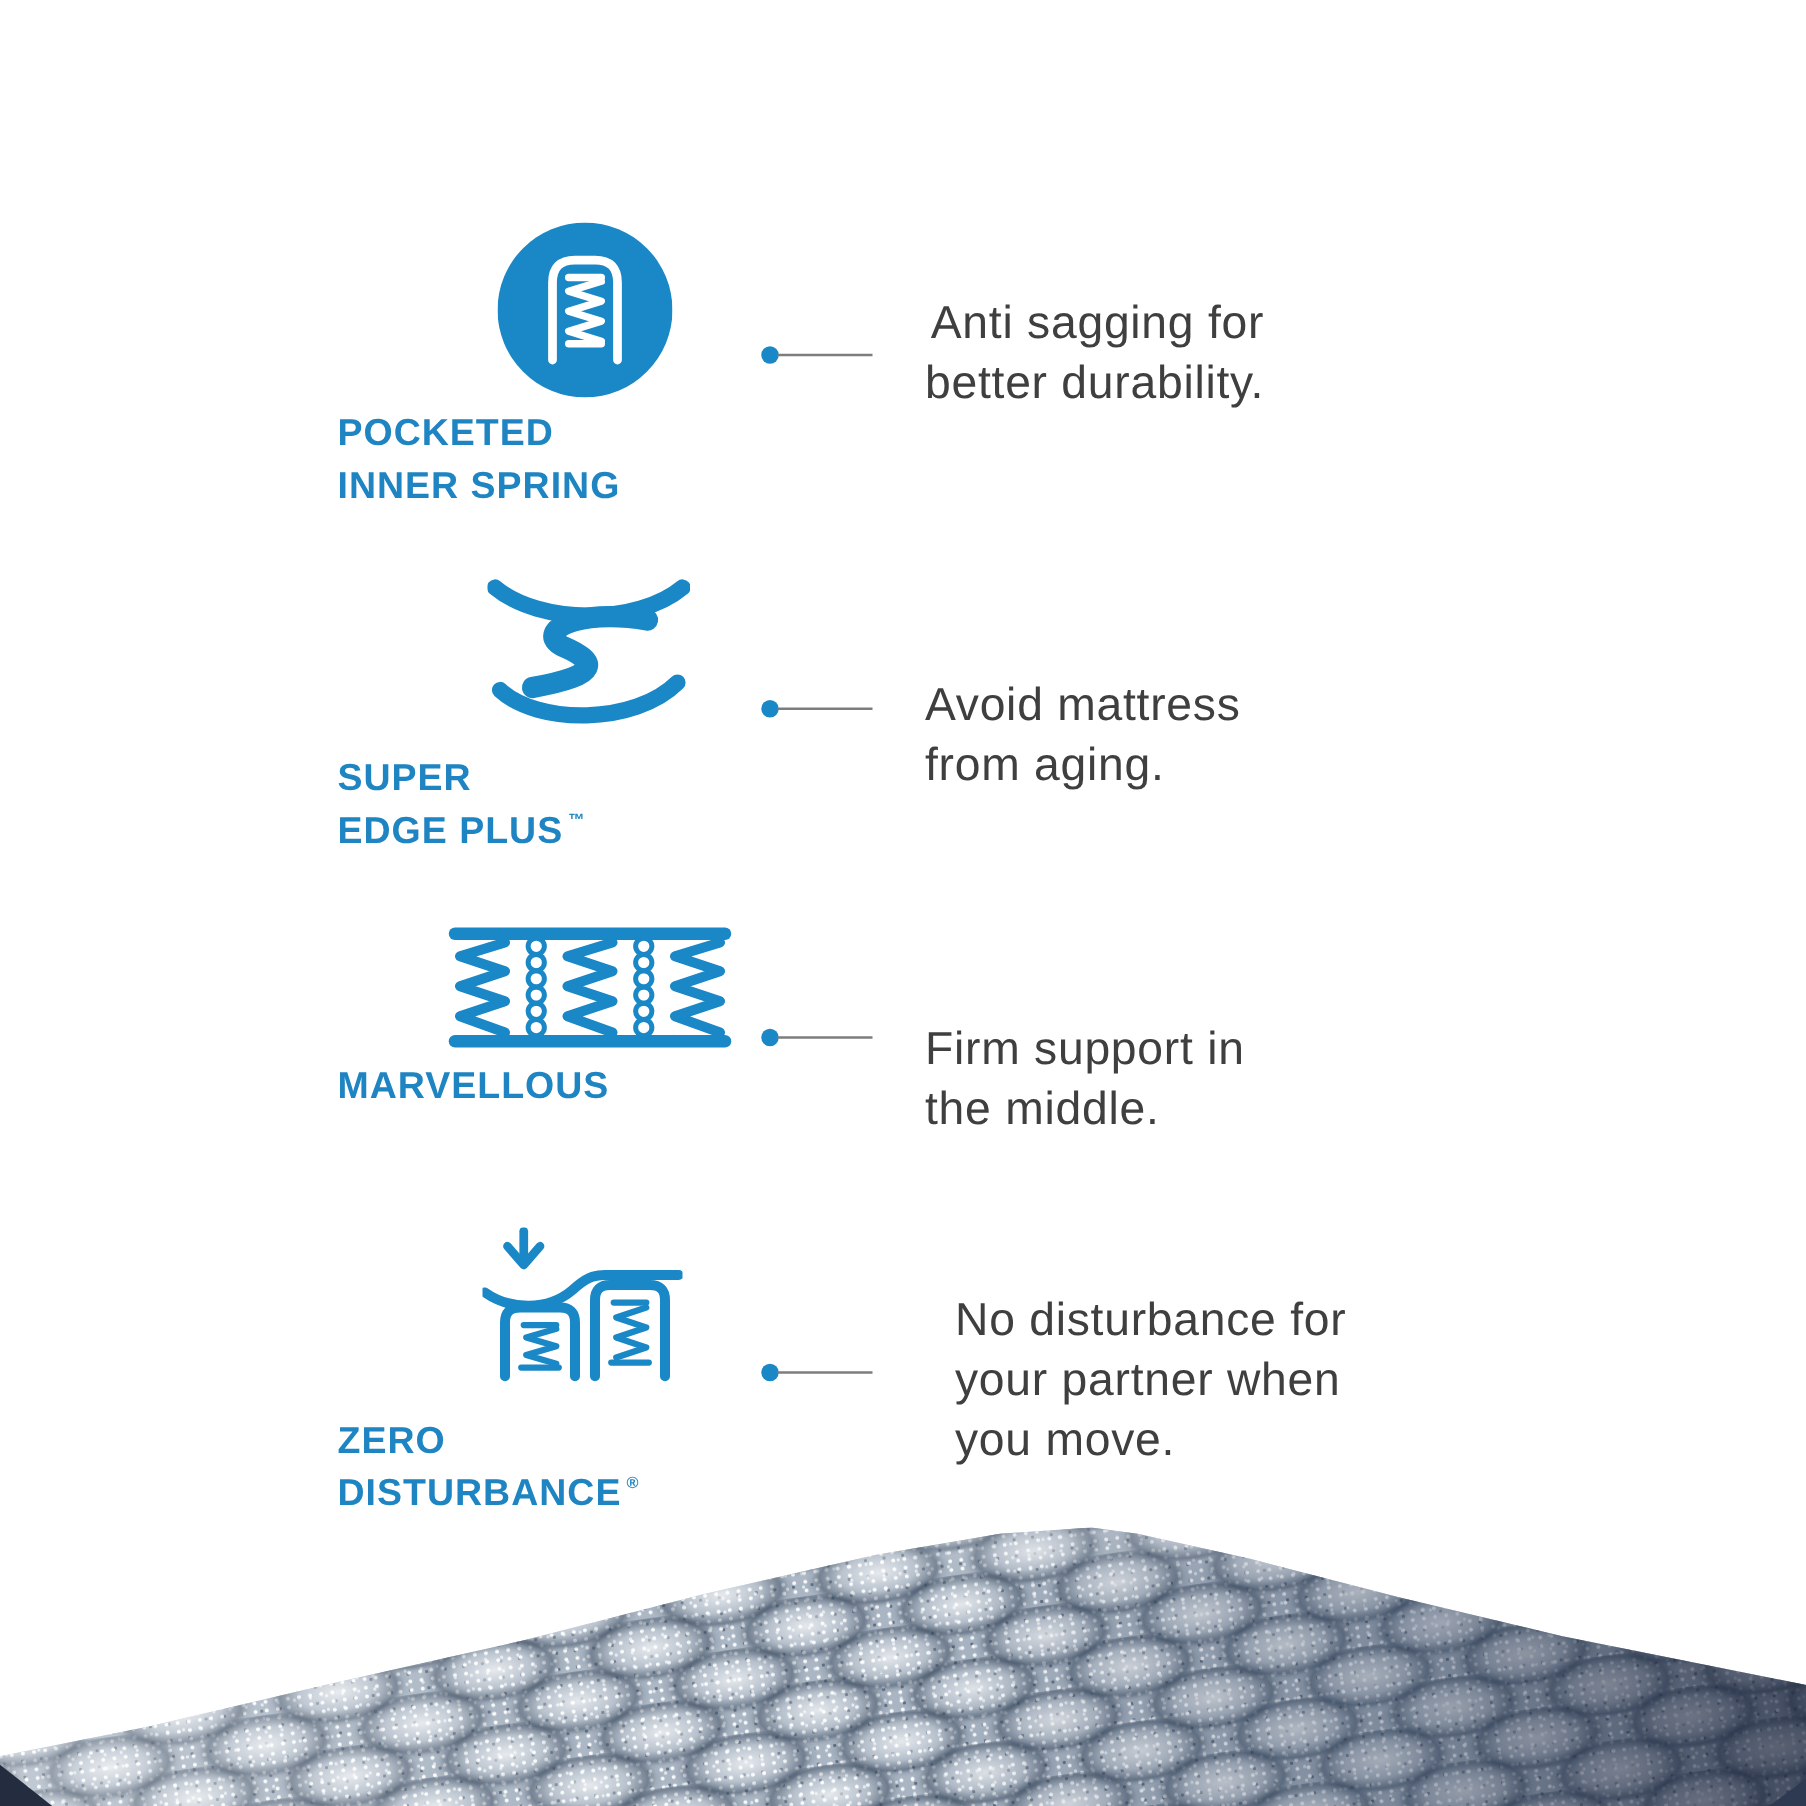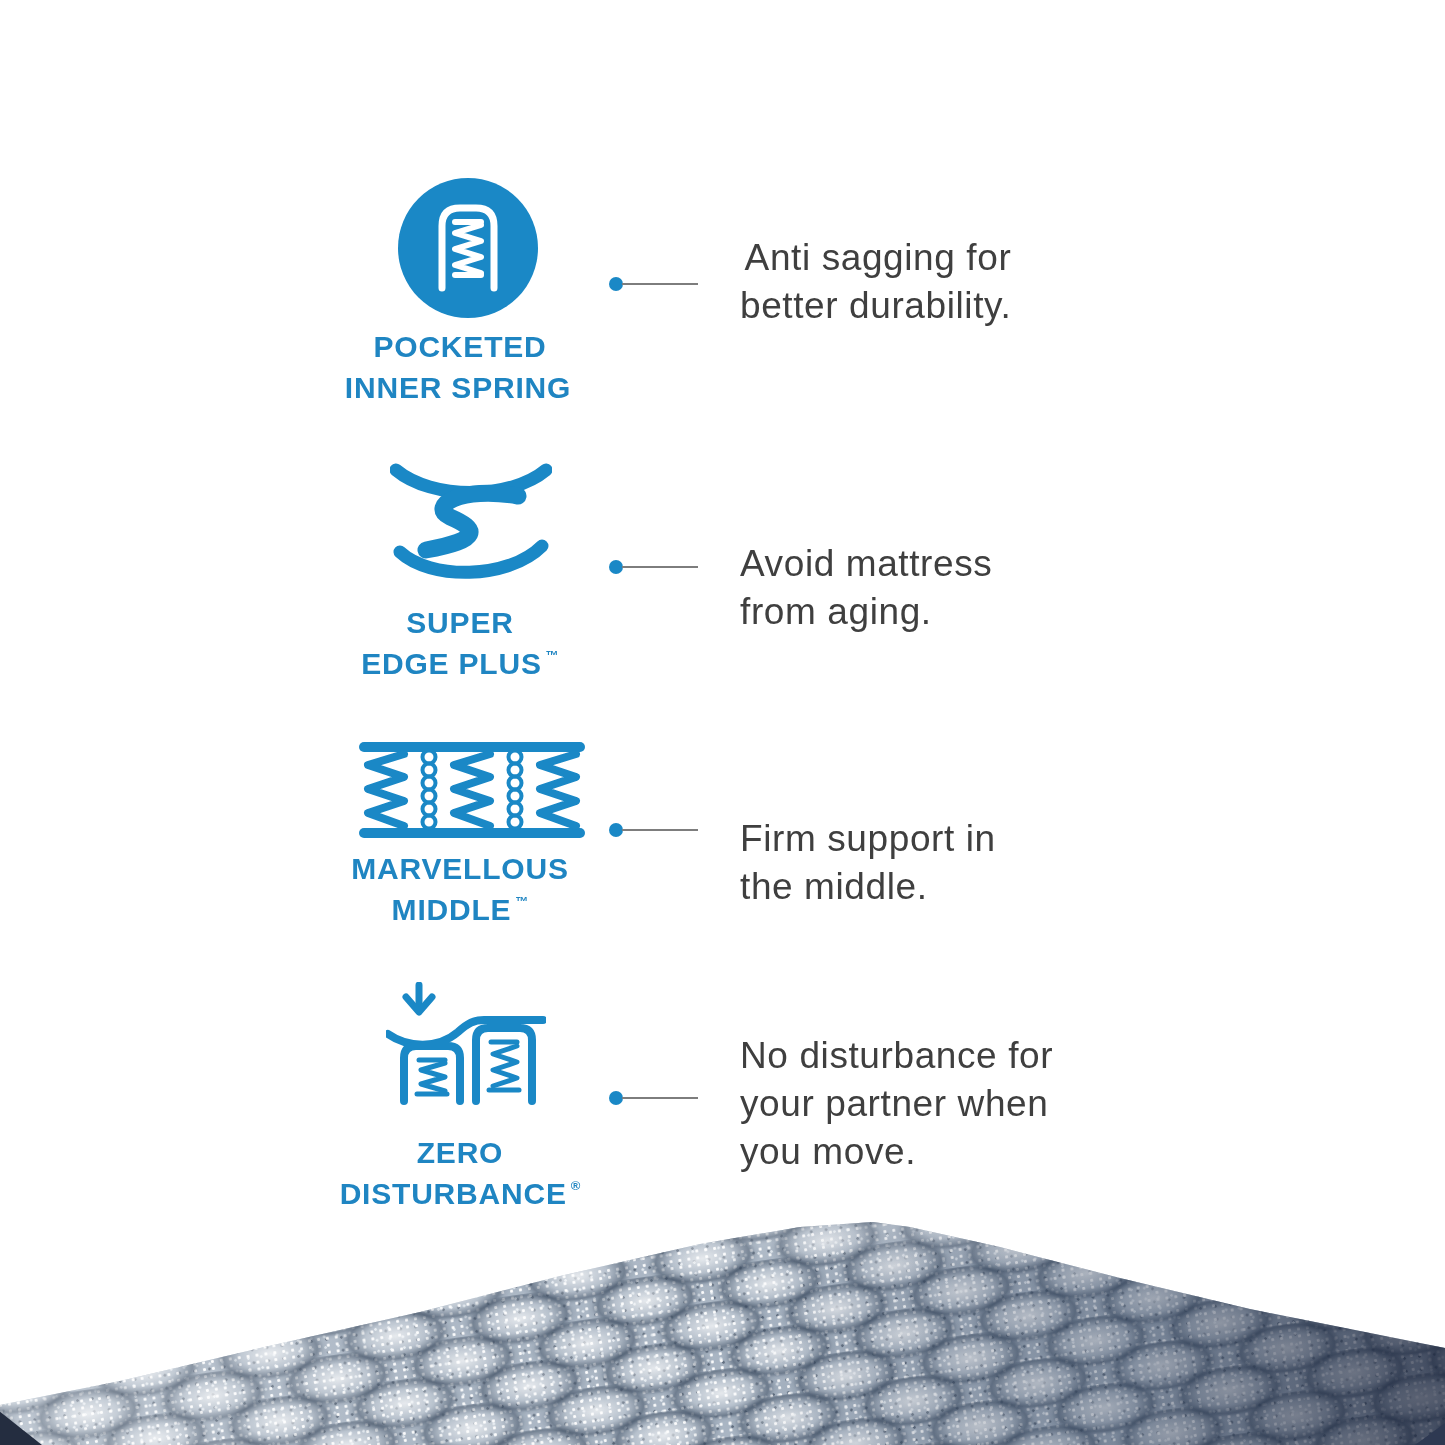--- a/index.html
+++ b/index.html
@@ -8,22 +8,22 @@
     width:1445px;height:1445px;
     background:#ffffff;
     overflow:hidden;
     font-family:"Liberation Sans", sans-serif;
   }
   
   .icon-wrap{position:absolute;}
   .icon-wrap svg{display:block;}
   .feature-label{
     position:absolute;
-    left:260px;width:400px;
-    text-align:center;
+    left:270px;width:400px;
+    text-align:left;
     color:var(--label);
     font-weight:bold;
     font-size:30px;
     line-height:33px;
     letter-spacing:0.8px;
   }
   .feature-label span{display:inline;}
   .feature-label .ln{display:block;}
   .feature-label sup.mark{
     font-size:13px;
@@ -157,21 +157,20 @@
             <circle cx="157" cy="43" r="6.5"></circle>
           <circle cx="157" cy="56" r="6.5"></circle>
             <circle cx="157" cy="69" r="6.5"></circle>
             <circle cx="157" cy="82" r="6.5"></circle>
         </g>
       </g>
     </svg>
   </div>
   <div class="feature-label" style="top:852px;">
     <span class="ln">MARVELLOUS</span>
-    <span class="ln"><span>MIDDLE</span><sup class="mark">™</sup></span>
   </div>
   <div class="connector" style="left:609px;top:822px;">
     <span class="dot"></span>
     <span class="line"></span>
   </div>
   <div class="desc" style="top:784px;margin-top:31px;">Firm support in
 the middle.</div>
 
   <div class="icon-wrap" style="left:386px;top:982px;">
     <svg width="160" height="142" viewBox="0 0 160 142">
@@ -195,21 +194,21 @@
     </svg>
   </div>
   <div class="feature-label" style="top:1136px;">
     <span class="ln">ZERO</span>
     <span class="ln"><span>DISTURBANCE</span><sup class="mark">®</sup></span>
   </div>
   <div class="connector" style="left:609px;top:1090px;">
     <span class="dot"></span>
     <span class="line"></span>
   </div>
-  <div class="desc" style="top:1032px;">No disturbance for
+  <div class="desc" style="top:1032px;margin-left:24px;">No disturbance for
 your partner when
 you move.</div>
 
   <div class="mattress">
     <div class="quilt"></div>
     <div class="mattress-shade"></div>
   </div>
   <div class="sliver-left"></div>
   <div class="sliver-right"></div>
 

